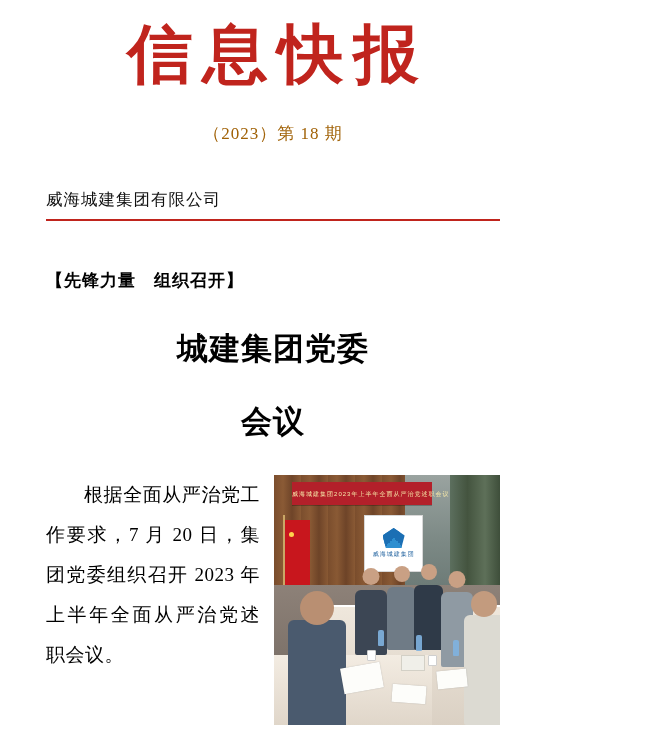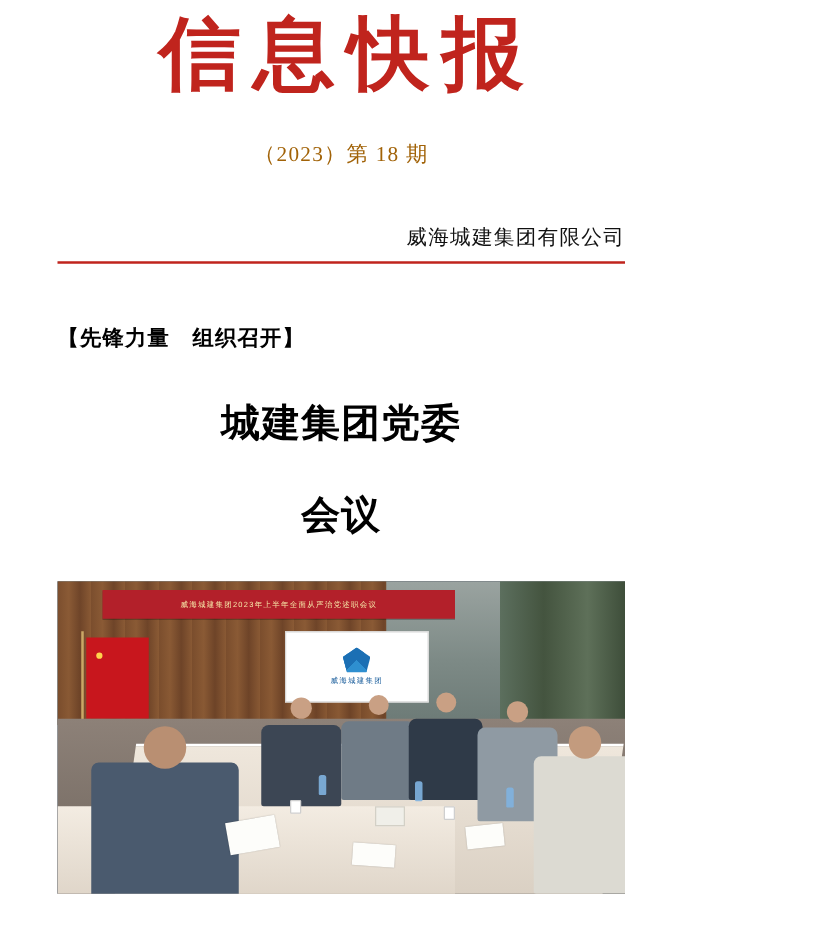--- a/index.html
+++ b/index.html
@@ -12,21 +12,21 @@
     height: 743px;
     overflow: hidden;
     font-family: "Liberation Serif", "DejaVu Serif", serif;
     color: #000000;
   }
   .page {
     position: relative;
     width: 546px;
     height: 743px;
     box-sizing: border-box;
-    padding: 2px 46px;
+    padding: 12px 46px;
   }
 
   
   .masthead {
     text-align: center;
     padding-top: 4px;
   }
   .masthead-title {
     font-family: "DejaVu Serif", "Liberation Serif", serif;
     font-size: 64px;
@@ -43,21 +43,21 @@
     text-align: center;
     font-size: 17px;
     letter-spacing: 1px;
     margin-top: 30px;
     color: #a16207;
   }
 
   
   .meta-row {
     display: flex;
-    justify-content: flex-end;
+    justify-content: space-between;
     align-items: flex-end;
     margin-top: 44px;
     font-size: 16.5px;
     letter-spacing: 1px;
     color: #111;
   }
   .meta-left { white-space: nowrap; }
   .meta-right { white-space: nowrap; }
 
   .rule {
@@ -236,20 +236,23 @@
 
   <div class="section-tag">【先锋力量　组织召开】</div>
 
   <div class="headline">
     <span class="l1">城建集团党委</span>
     <span class="l3">会议</span>
   </div>
 
   <div class="body-block">
 
+    <div class="body-text">
+      <p>根据全面从严治党工作要求，7 月 20 日，集团党委组织召开 2023 年上半年全面从严治党述职会议。</p>
+    </div>
 
     <div class="photo">
       <div class="ph-wall"></div>
       <div class="ph-wood"></div>
       <div class="ph-curtain"></div>
 
       <div class="ph-banner">
         <div class="ph-banner-txt">威海城建集团2023年上半年全面从严治党述职会议</div>
       </div>
 

